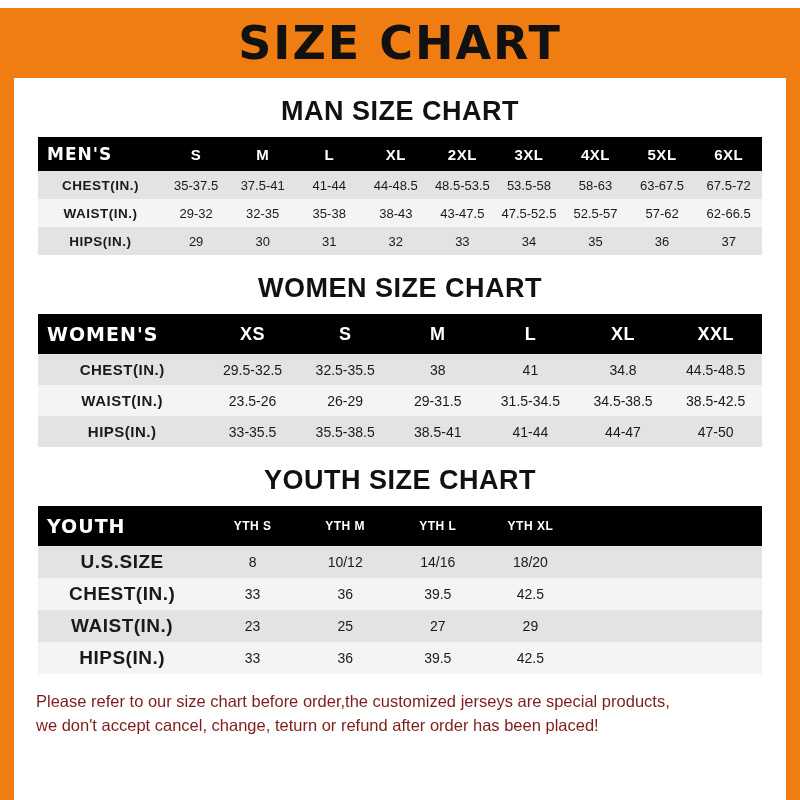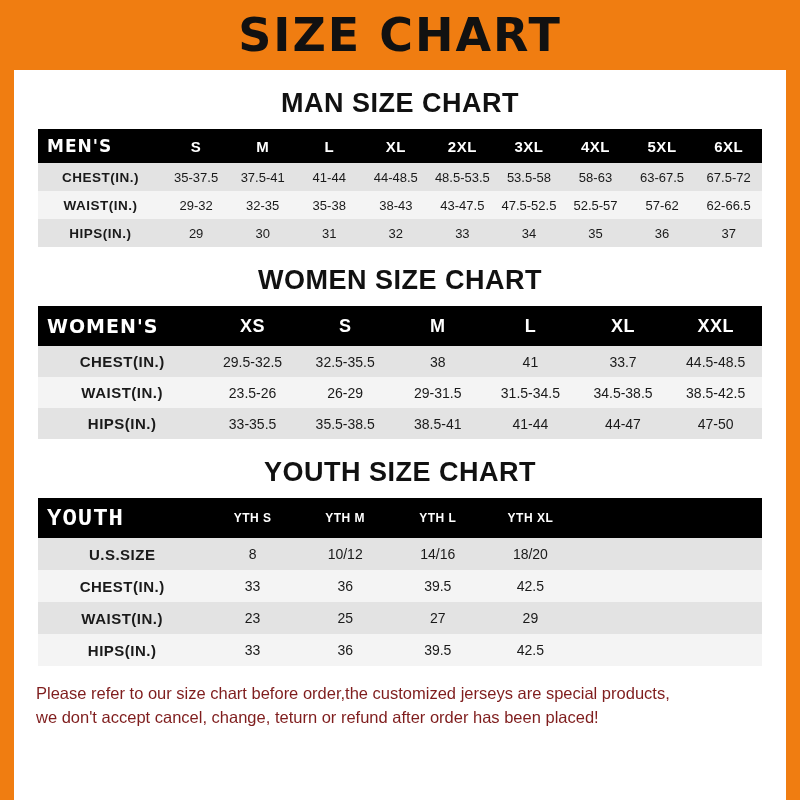--- a/index.html
+++ b/index.html
@@ -21,21 +21,21 @@
     box-sizing: border-box;
     border-left: 14px solid #f07d11;
     border-right: 14px solid #f07d11;
   }
   .banner {
     background: #f07d11;
     height: 70px;
     display: flex;
     align-items: center;
     justify-content: center;
-    margin: 0 -14px;
+    margin: 8px -14px;
   }
   .banner-title {
     font-family: "DejaVu Sans", sans-serif;
     font-weight: bold;
     font-size: 46px;
     letter-spacing: 2px;
     color: #111111;
     line-height: 1;
   }
   .section {
@@ -111,25 +111,24 @@
   .youth table.size-table th,
   .youth table.size-table td {
     height: 32px;
     font-size: 14px;
   }
   .youth table.size-table thead th {
     height: 40px;
     font-size: 12px;
   }
   .youth table.size-table thead th.rowlabel {
-    font-size: 24px;
-    font-family: Liberation Mono, monospace;
+    font-size: 19px;
   }
   .youth table.size-table tbody td.rowlabel {
-    font-size: 15px;
+    font-size: 19px;
   }
   .notice {
     padding: 16px 22px 0 22px;
     color: #7f1d1d;
     font-family: "Liberation Sans", sans-serif;
     font-size: 16.5px;
     line-height: 1.45;
     text-align: left;
   }
   .notice div {
@@ -217,21 +216,21 @@
           <th>XXL</th>
         </tr>
       </thead>
       <tbody>
         <tr class="odd">
           <td class="rowlabel">CHEST(IN.)</td>
           <td>29.5-32.5</td>
           <td>32.5-35.5</td>
           <td>38</td>
           <td>41</td>
-          <td>33.7</td>
+          <td>34.8</td>
           <td>44.5-48.5</td>
         </tr>
         <tr class="even">
           <td class="rowlabel">WAIST(IN.)</td>
           <td>23.5-26</td>
           <td>26-29</td>
           <td>29-31.5</td>
           <td>31.5-34.5</td>
           <td>34.5-38.5</td>
           <td>38.5-42.5</td>

